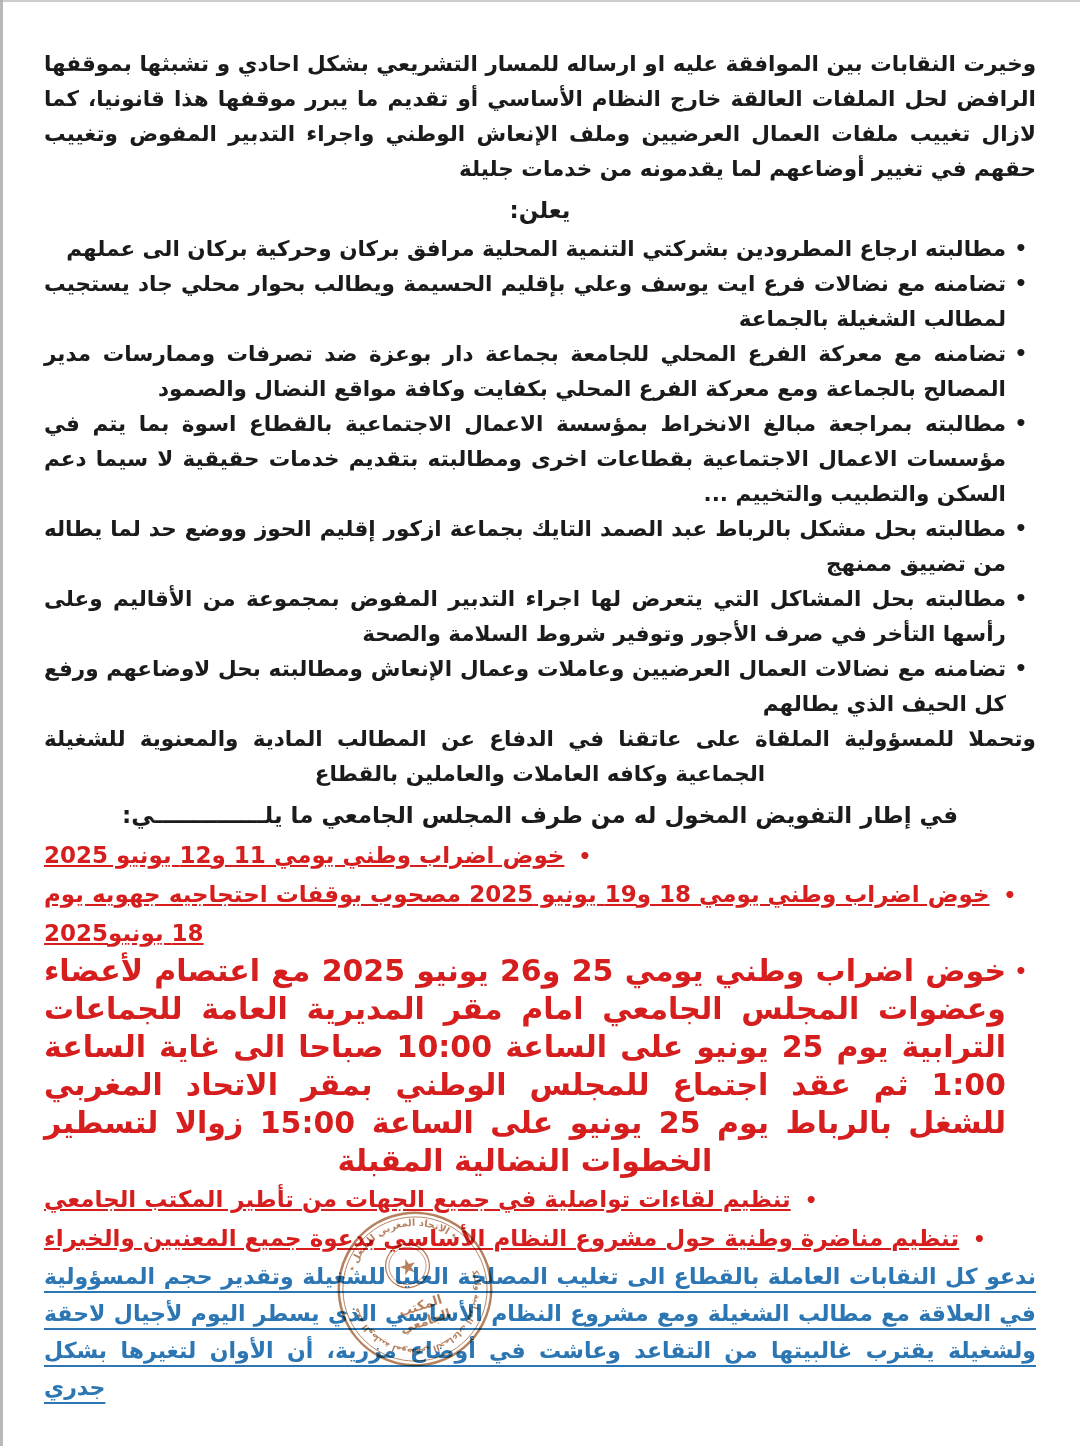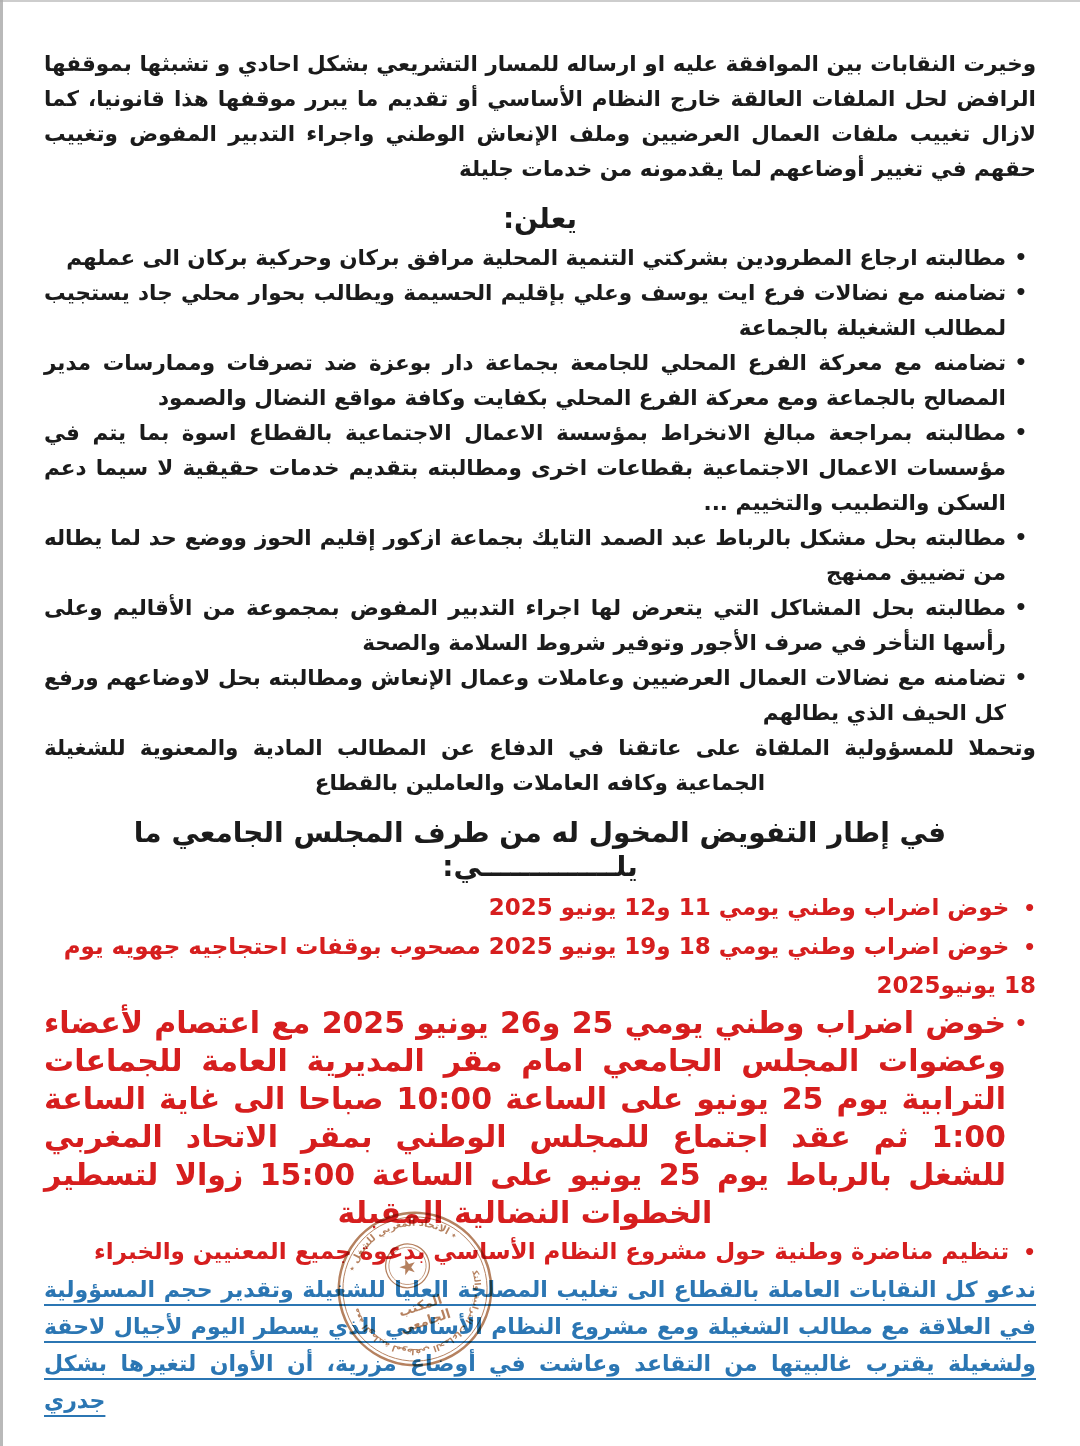--- a/index.html
+++ b/index.html
@@ -18,34 +18,34 @@
   .scan-edge-top{position:absolute;left:0;top:0;width:100%;height:2px;background:#ababab;opacity:.6;}
 
   p,h3,div{margin:0;}
   .body{
     font-size:21.5px;line-height:35px;font-weight:700;
   }
   .just{text-align:justify;text-align-last:right;}
   .last-left{text-align-last:left;}
   .last-center{text-align-last:center;}
   .center-head{
-    text-align:center;font-size:28px;line-height:34px;font-weight:800;margin:16px 0 4px 0;
+    text-align:center;font-size:23px;line-height:34px;font-weight:800;margin:7px 0 4px 0;
   }
   .list{margin:2px 0 0 0;}
   .li{display:flex;align-items:flex-start;}
   .marker{
     flex:0 0 auto;width:30px;text-align:center;font-size:20px;line-height:35px;font-weight:900;
   }
   .li-text{flex:1 1 auto;}
   .red-list .li-text,.red-list .li-center{color:#d61e1e;}
   .red-list .marker{color:#d61e1e;line-height:38px;}
   .red-list{font-size:23px;font-weight:800;}
   .red-list .body-red{font-size:30px;line-height:38px;font-weight:800;}
   .li-center{
-    text-align:right;font-size:23px;line-height:38px;font-weight:800;color:#d61e1e;
+    text-align:left;font-size:23px;line-height:38px;font-weight:800;color:#d61e1e;text-decoration:underline;
   }
   .li-center .inline-marker{display:inline-block;margin-left:14px;font-size:20px;}
   .blue{
     color:#2b76b3;font-size:22px;line-height:37px;font-weight:800;
     text-decoration:underline;text-decoration-thickness:2px;text-underline-offset:7px;
   }
   .stamp{
     position:absolute;left:334px;top:1208px;width:162px;height:162px;
     transform:rotate(-18deg);
     opacity:.82;mix-blend-mode:multiply;
@@ -103,20 +103,23 @@
       <span class="inline-marker">•</span><span>خوض اضراب وطني يومي 11 و12 يونيو 2025</span>
     </div>
     <div class="li-center">
       <span class="inline-marker">•</span><span>خوض اضراب وطني يومي 18 و19 يونيو 2025 مصحوب بوقفات احتجاجيه جهويه يوم 18 يونيو2025</span>
     </div>
     <div class="li">
       <span class="marker">•</span>
       <div class="li-text just last-center body-red">خوض اضراب وطني يومي 25 و26 يونيو 2025 مع اعتصام لأعضاء وعضوات المجلس الجامعي امام مقر المديرية العامة للجماعات الترابية يوم 25 يونيو على الساعة 10:00 صباحا الى غاية الساعة 1:00 ثم عقد اجتماع للمجلس الوطني بمقر الاتحاد المغربي للشغل بالرباط يوم 25 يونيو على الساعة 15:00 زوالا لتسطير الخطوات النضالية المقبلة</div>
     </div>
     <div class="li-center">
+      <span class="inline-marker">•</span><span>تنظيم لقاءات تواصلية في جميع الجهات من تأطير المكتب الجامعي</span>
+    </div>
+    <div class="li-center">
       <span class="inline-marker">•</span><span>تنظيم مناضرة وطنية حول مشروع النظام الأساسي بدعوة جميع المعنيين والخبراء</span>
     </div>
   </div>
 
 
   <p class="blue just last-left">ندعو كل النقابات العاملة بالقطاع الى تغليب المصلحة العليا للشغيلة وتقدير حجم المسؤولية في العلاقة مع مطالب الشغيلة ومع مشروع النظام الأساسي الذي يسطر اليوم لأجيال لاحقة ولشغيلة يقترب غالبيتها من التقاعد وعاشت في أوضاع مزرية، أن الأوان لتغيرها بشكل جدري</p>
 
   <div class="stamp">
     <svg viewBox="0 0 200 200" width="162" height="162">
       <g fill="none" stroke="#a5653c">

